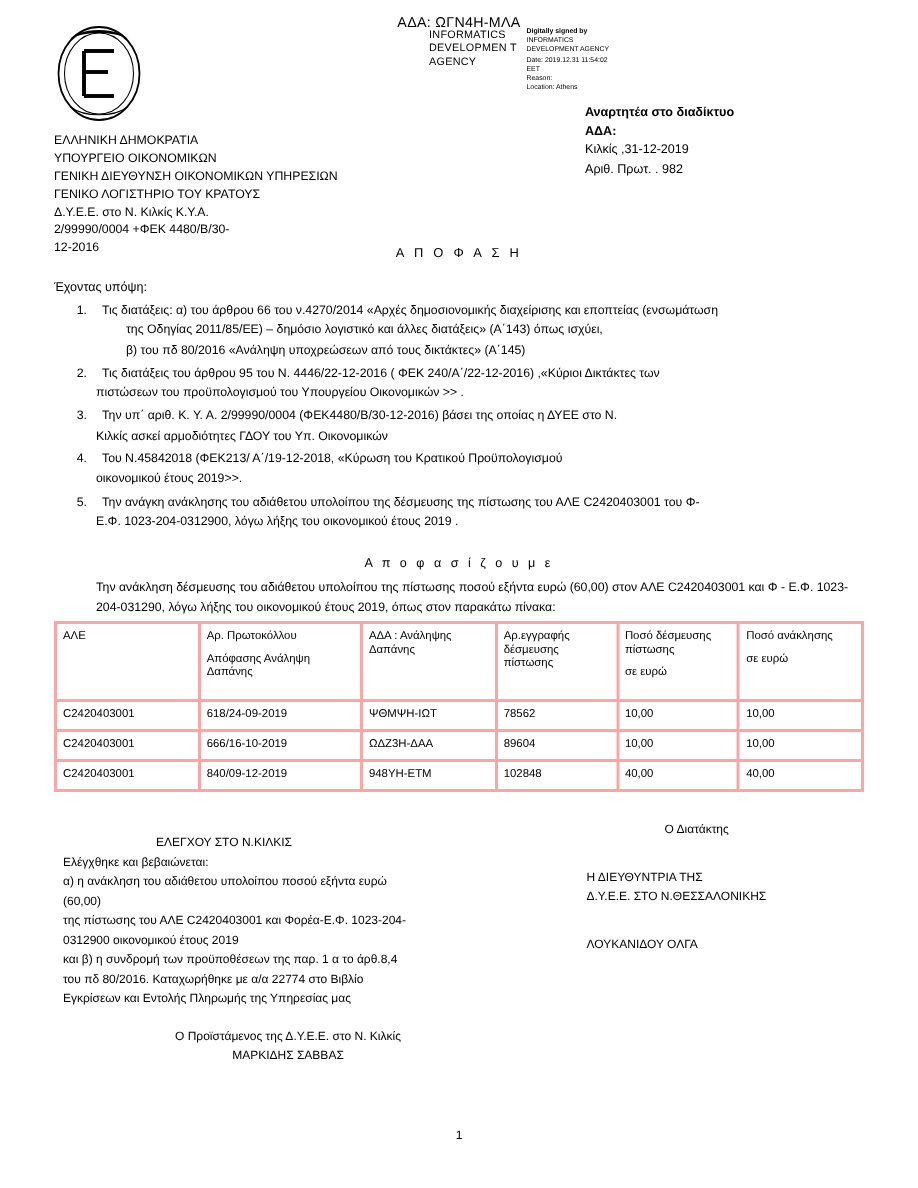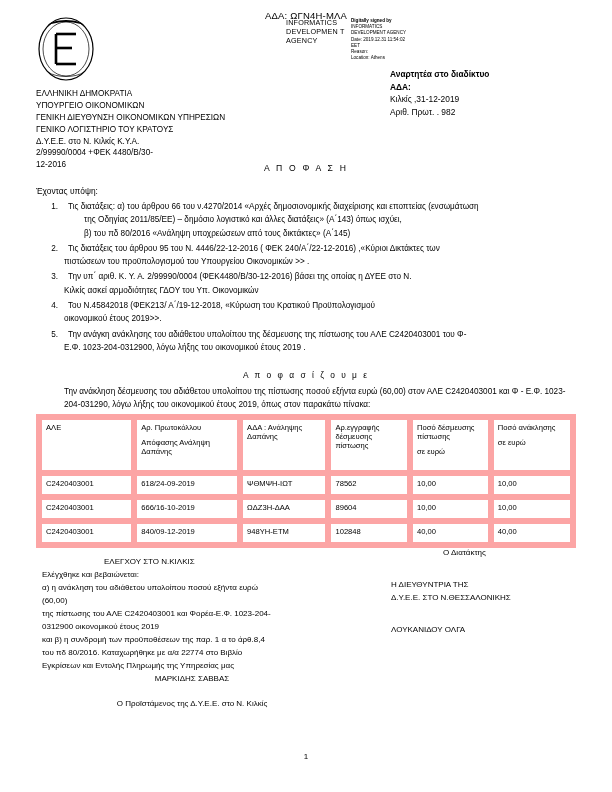--- a/index.html
+++ b/index.html
@@ -152,21 +152,21 @@
   
   .tbl {
     position: absolute;
     top: 414px;
     left: 36px;
     width: 540px;
     border-collapse: collapse;
     font-size: 7.6px;
   }
   .tbl td, .tbl th {
-    border: 6px solid #fca5a5;
+    border: 2px solid #fca5a5;
     padding: 3px 4px;
     vertical-align: top;
     text-align: left;
     font-weight: normal;
   }
   .tbl thead td {
     height: 44px;
   }
   .tbl .c0 { width: 96px; }
   .tbl .c1 { width: 112px; margin-top: 48px; }
@@ -382,22 +382,22 @@
   <div class="sig-left">
     <span class="sub-line">ΕΛΕΓΧΟΥ ΣΤΟ Ν.ΚΙΛΚΙΣ</span>
     <span class="body-line">Ελέγχθηκε και βεβαιώνεται:</span>
     <span class="body-line">α) η ανάκληση του αδιάθετου υπολοίπου ποσού  εξήντα   ευρώ</span>
     <span class="body-line">(60,00)</span>
     <span class="body-line">της πίστωσης του ΑΛΕ C2420403001  και Φορέα-Ε.Φ. 1023-204-</span>
     <span class="body-line">0312900  οικονομικού έτους 2019</span>
     <span class="body-line">και  β) η συνδρομή των προϋποθέσεων της  παρ. 1 α το άρθ.8,4</span>
     <span class="body-line">του πδ 80/2016. Καταχωρήθηκε με α/α  22774 στο Βιβλίο</span>
     <span class="body-line">Εγκρίσεων και Εντολής Πληρωμής της Υπηρεσίας μας</span>
+    <span class="center-line">Ο Προϊστάμενος  της Δ.Υ.Ε.Ε. στο Ν. Κιλκίς</span>
     <span class="center-line" style="margin-top:0;">ΜΑΡΚΙΔΗΣ  ΣΑΒΒΑΣ</span>
-    <span class="center-line">Ο Προϊστάμενος  της Δ.Υ.Ε.Ε. στο Ν. Κιλκίς</span>
   </div>
 
   <div class="sig-right">
     <span class="r-center" style="padding-left:52px;">Ο Διατάκτης</span>
     <span class="spacer" style="display:block;"></span>
     <span class="r-center">Η  ΔΙΕΥΘΥΝΤΡΙΑ ΤΗΣ</span>
     <span class="r-center">Δ.Υ.Ε.Ε. ΣΤΟ Ν.ΘΕΣΣΑΛΟΝΙΚΗΣ</span>
     <span class="spacer" style="display:block;"></span>
     <span class="r-center">ΛΟΥΚΑΝΙΔΟΥ ΟΛΓΑ</span>
   </div>

